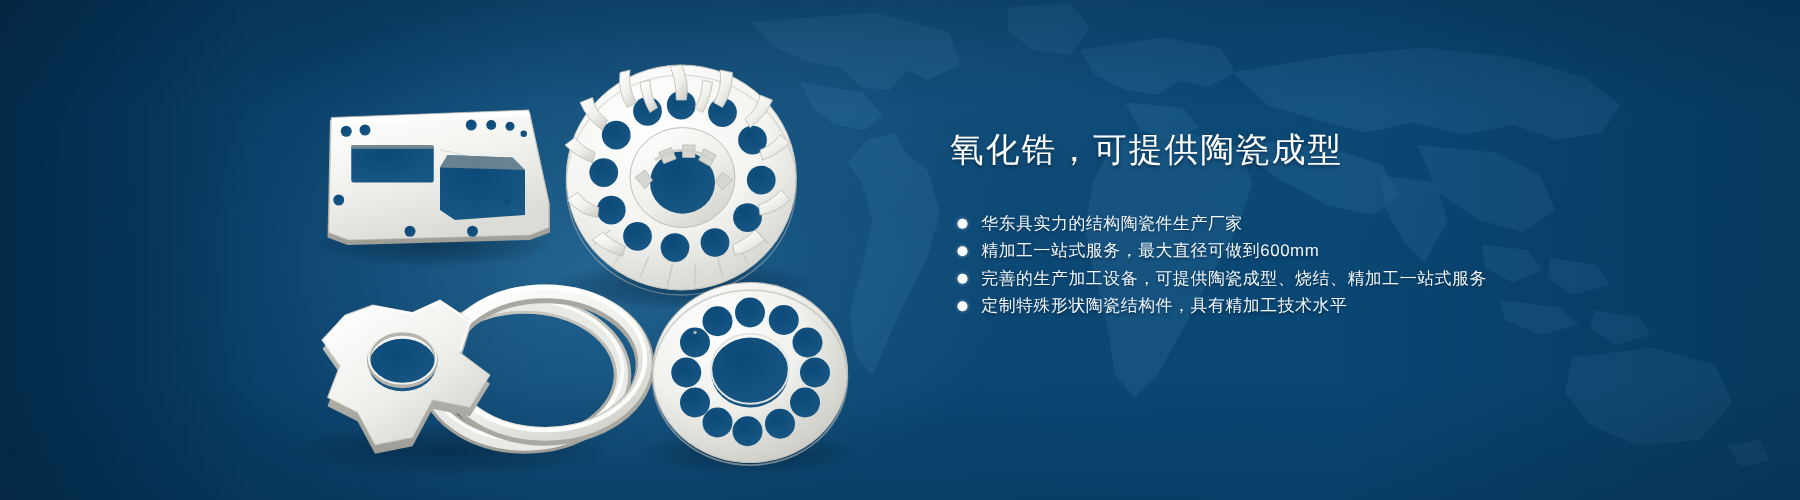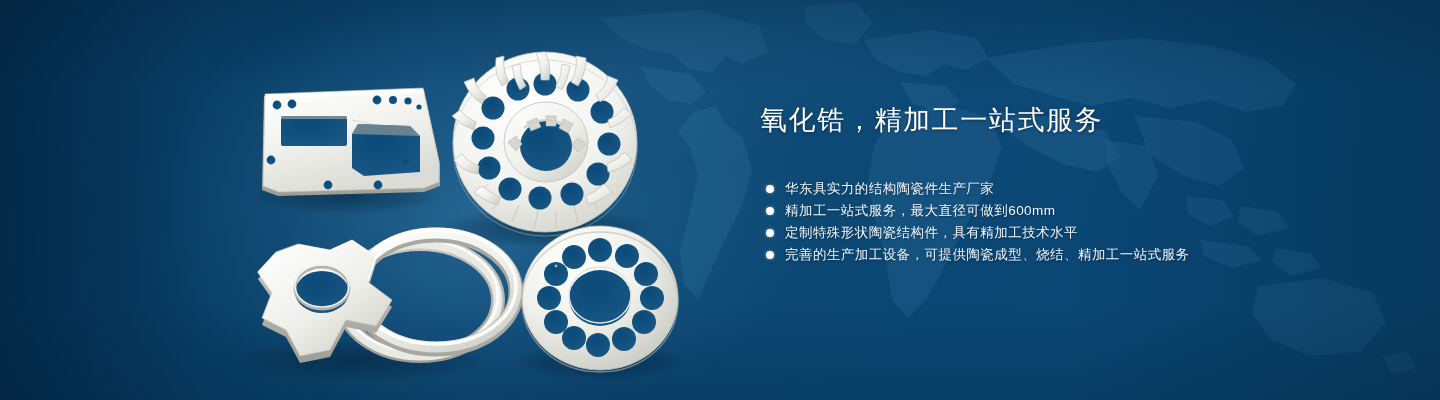--- a/index.html
+++ b/index.html
@@ -59,21 +59,21 @@
     font-size:27px;
     line-height:1.25;
     color:#ffffff;
     letter-spacing:1.6px;
     font-weight:400;
     text-shadow:0 1px 3px rgba(0,20,40,0.55);
     white-space:nowrap;
   }
   .bullets {
     list-style:none;
-    margin-top:40px;
+    margin-top:30px;
   }
   .bullet {
     display:flex;
     align-items:center;
     height:22px;
     margin-bottom:0px;
   }
   .bullet-dot {
     flex:0 0 auto;
     width:8px; height:8px;
@@ -311,35 +311,35 @@
         <circle cx="556" cy="322" r="12" fill="url(#holeG)"></circle>
         <circle cx="549" cy="298" r="12" fill="url(#holeG)"></circle>
         <circle cx="556" cy="274" r="12" fill="url(#holeG)"></circle>
         <circle cx="574" cy="257" r="12" fill="url(#holeG)"></circle>
       </g>
       <circle cx="556" cy="266" r="1.4" fill="#b0b0a9"></circle>
     </g>
   </svg>
 
   <div class="copy">
-    <div class="headline">氧化锆，精加工一站式服务</div>
+    <div class="headline">氧化锆，可提供陶瓷成型</div>
 
     <ul class="bullets">
       <li class="bullet">
         <span class="bullet-dot"></span>
         <span class="bullet-text">华东具实力的结构陶瓷件生产厂家</span>
       </li>
       <li class="bullet">
         <span class="bullet-dot"></span>
         <span class="bullet-text">精加工一站式服务，最大直径可做到600mm</span>
       </li>
       <li class="bullet">
         <span class="bullet-dot"></span>
-        <span class="bullet-text">定制特殊形状陶瓷结构件，具有精加工技术水平</span>
+        <span class="bullet-text">完善的生产加工设备，可提供陶瓷成型、烧结、精加工一站式服务</span>
       </li>
       <li class="bullet">
         <span class="bullet-dot"></span>
-        <span class="bullet-text">完善的生产加工设备，可提供陶瓷成型、烧结、精加工一站式服务</span>
+        <span class="bullet-text">定制特殊形状陶瓷结构件，具有精加工技术水平</span>
       </li>
     </ul>
   </div>
 
 </div>
 
 </body></html>

